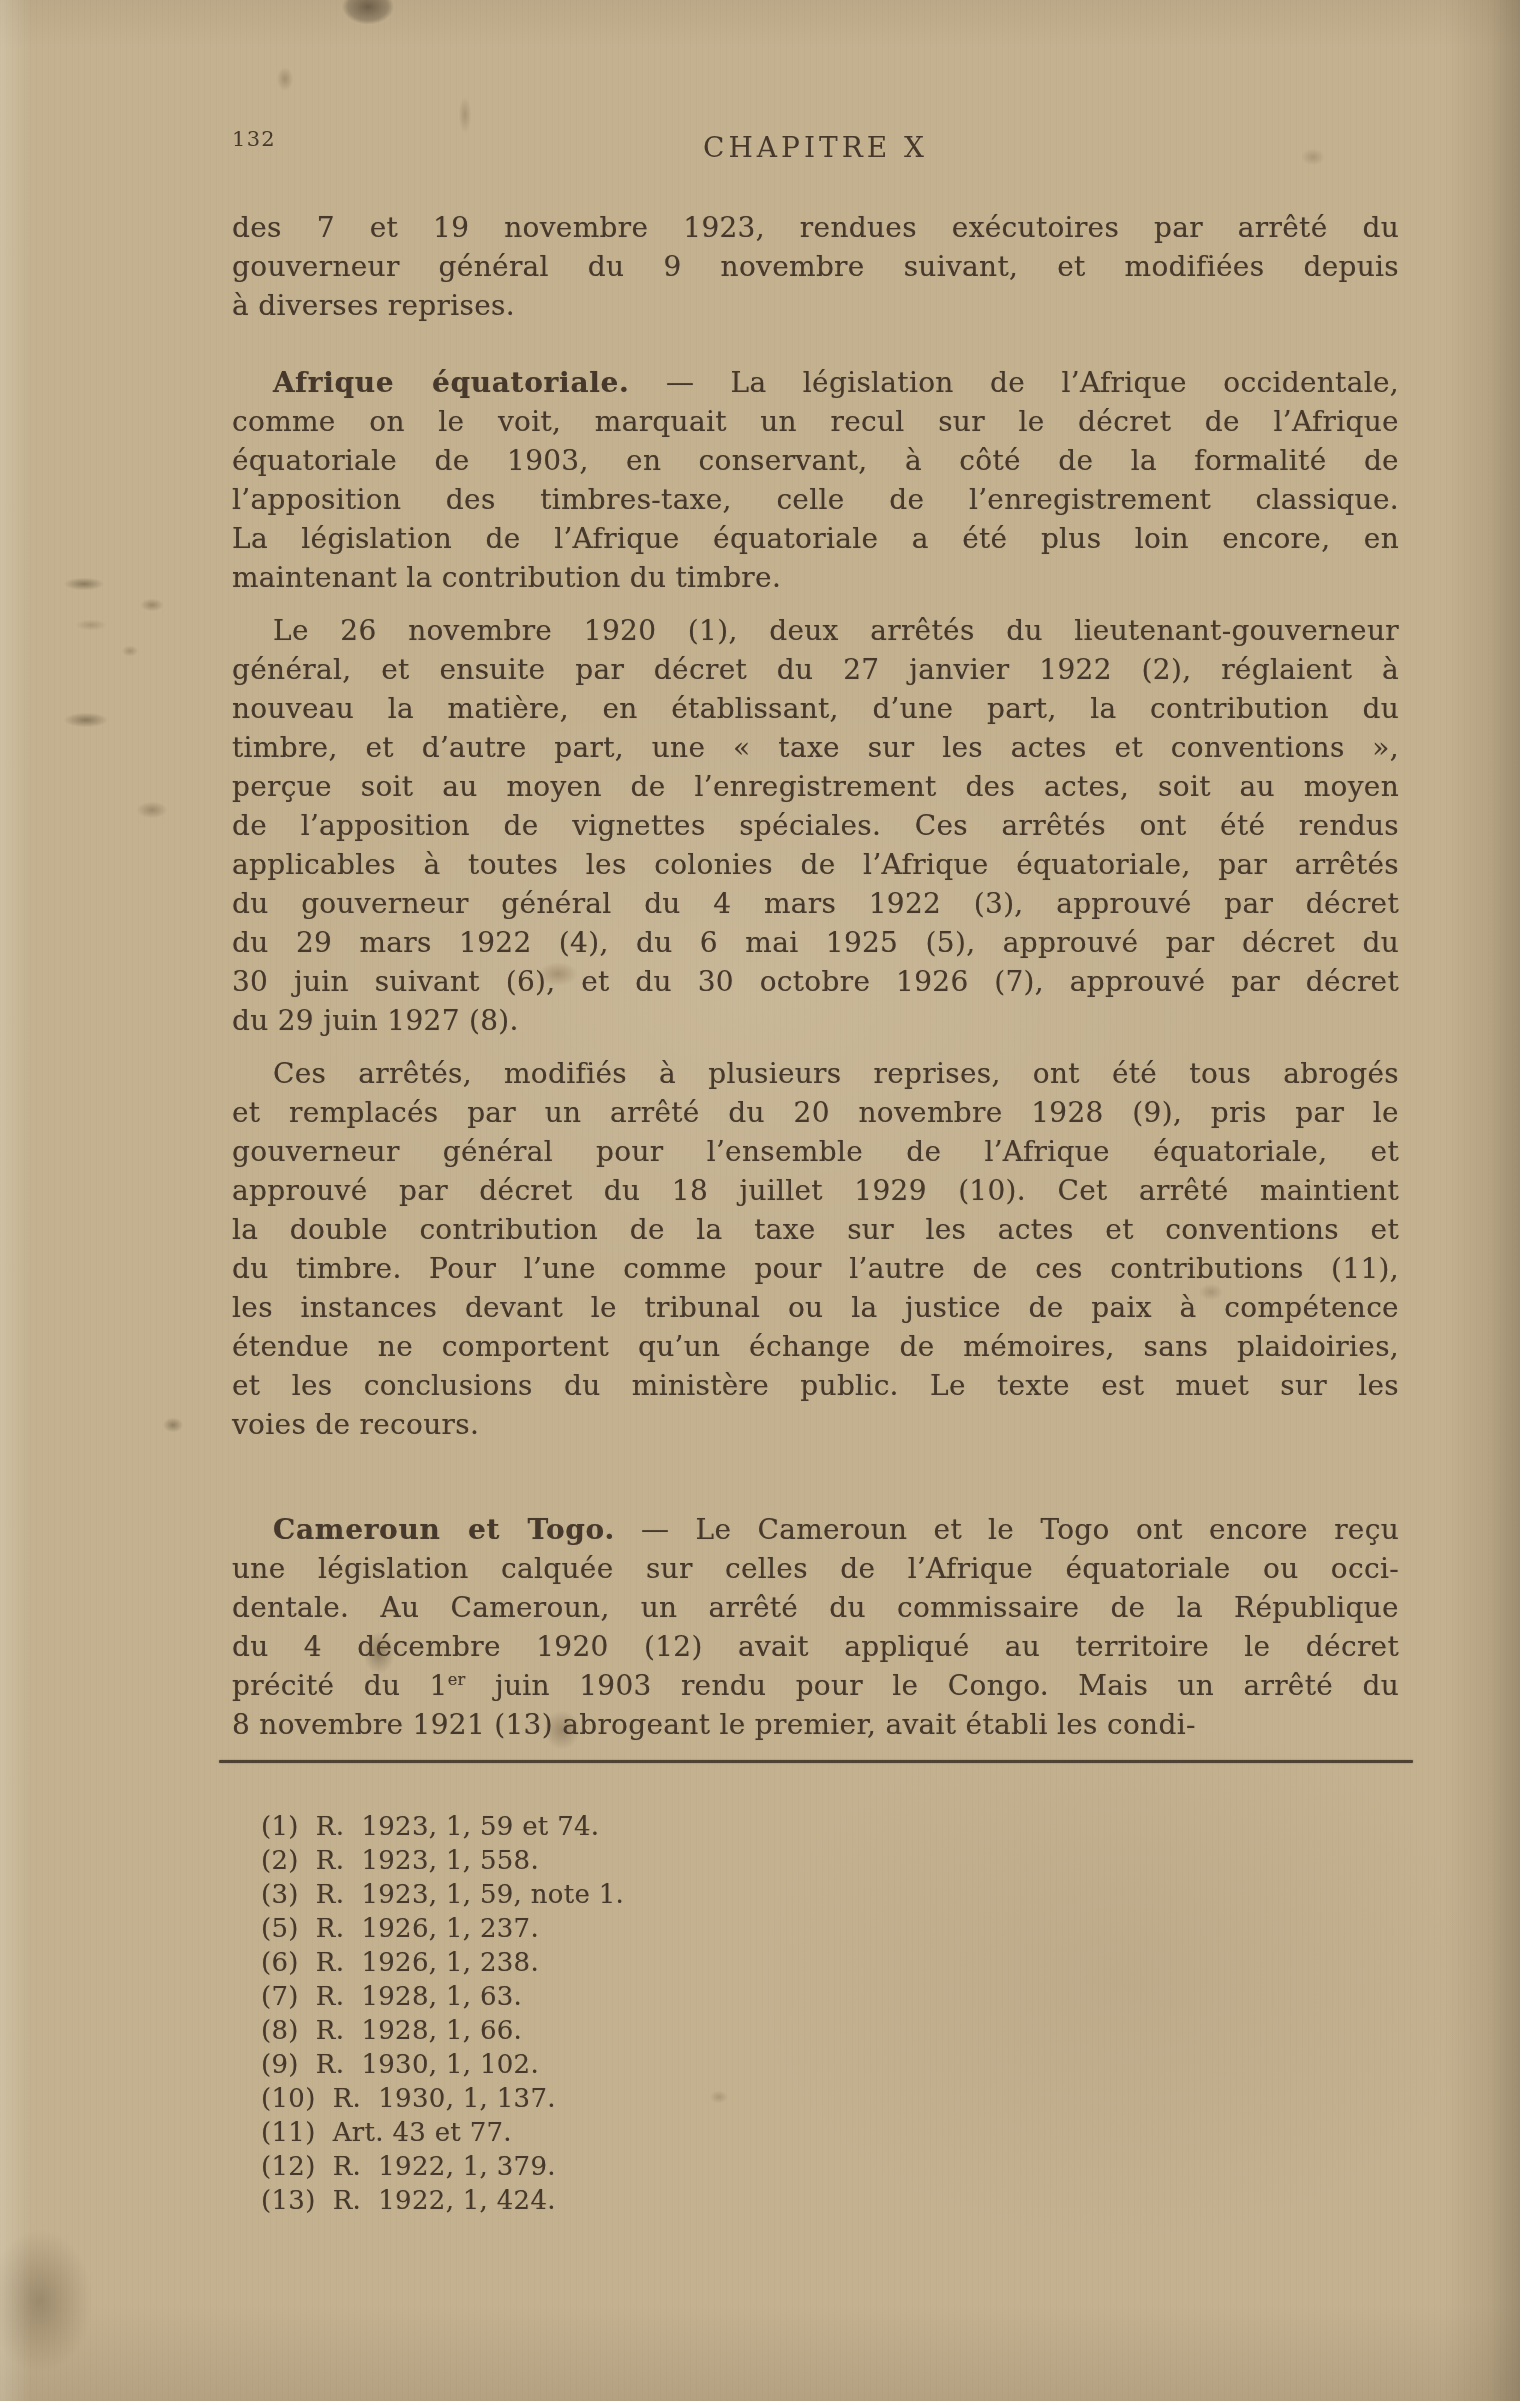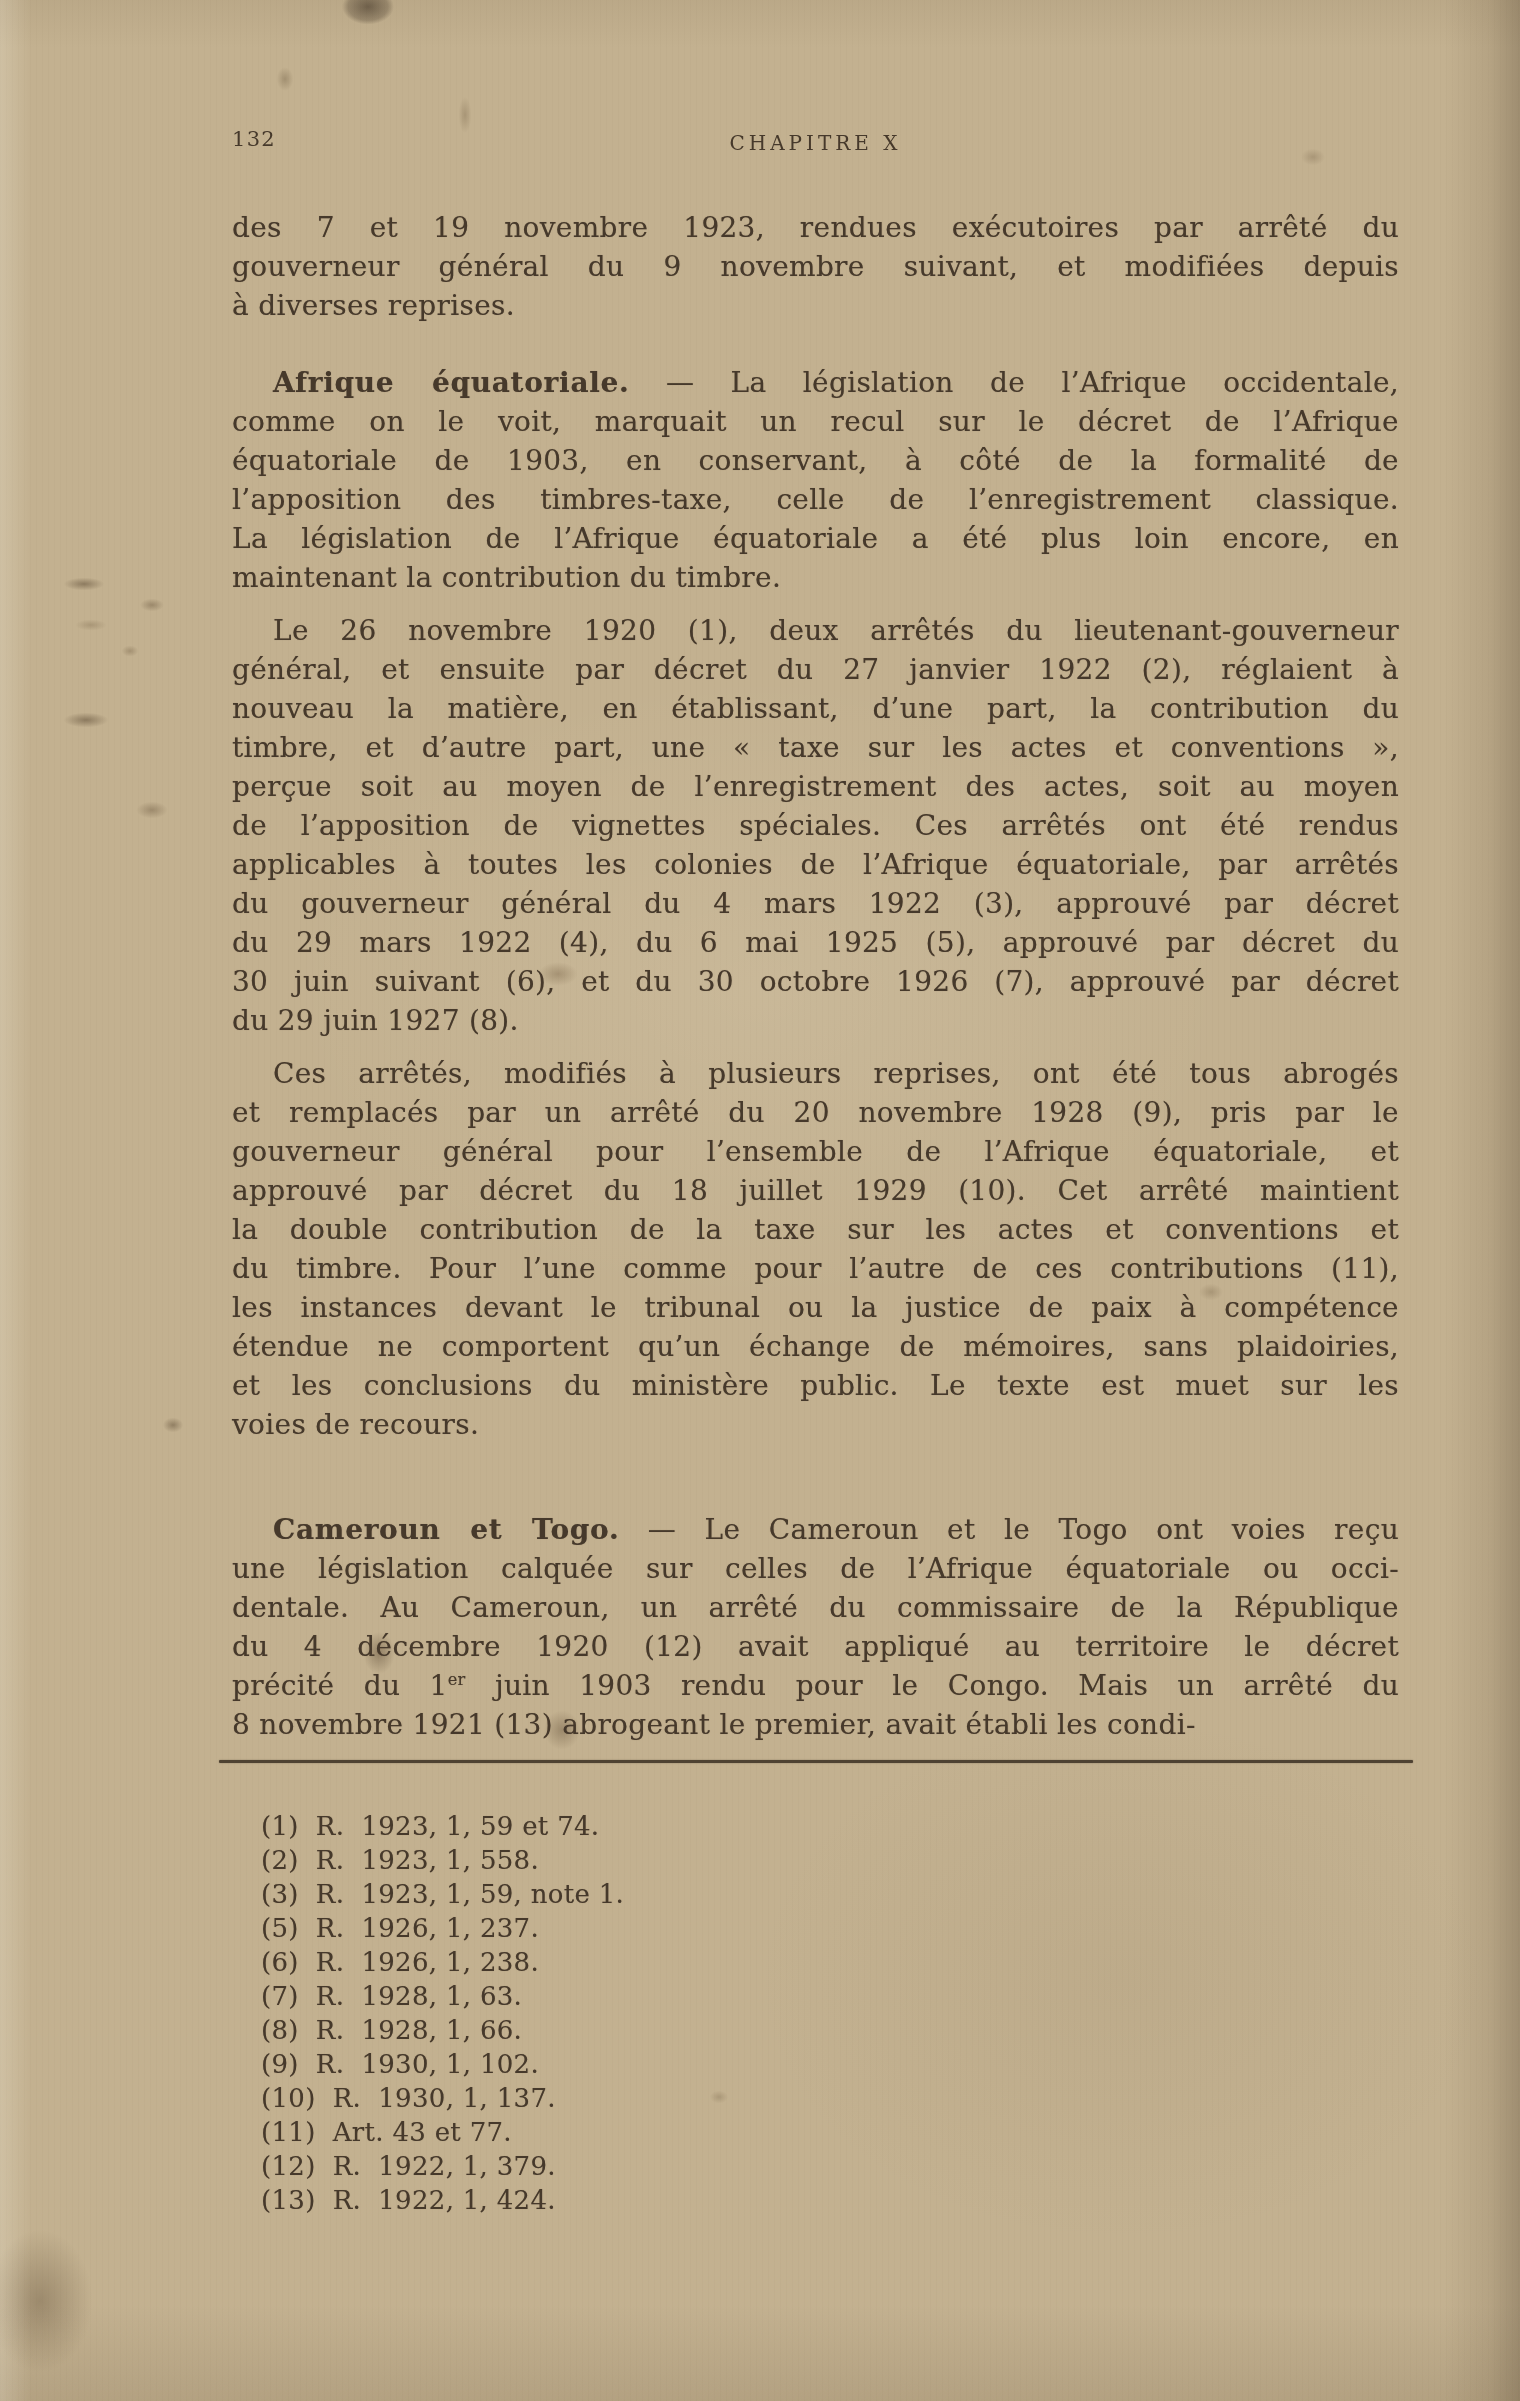--- a/index.html
+++ b/index.html
@@ -38,21 +38,21 @@
       radial-gradient(ellipse 462px 330px at 1122px 1979px, rgba(120,100,70,.08), transparent 80%),
       repeating-linear-gradient(90deg, rgba(118,98,70,.035) 0 1.3px, rgba(118,98,70,0) 1.3px 6px);
   }
   .running-head{position:absolute;left:0;top:0;width:100%;}
   .page-number{
     position:absolute;left:232px;top:127px;
     font-size:21px;letter-spacing:1.3px;
   }
   .chapter{
     position:absolute;left:218px;top:131px;width:1195px;
-    text-align:center;font-size:20px;letter-spacing:4px;
+    text-align:center;font-size:28px;letter-spacing:4px;
   }
   .body-text{
     position:absolute;left:218px;top:194px;width:1195px;
     font-size:28px;line-height:39px;letter-spacing:0.3px;
     text-shadow:0 0 0.7px rgba(70,56,40,.45);
   }
   .para{margin:14px;}
   .gap-before{margin-top:38px;}
   .gap-before-lg{margin-top:66px;}
   .line{text-align:justify;text-align-last:justify;text-justify:inter-word;}
@@ -120,21 +120,21 @@
       <div class="line">approuvé par décret du 18 juillet 1929 (10). Cet arrêté maintient</div>
       <div class="line">la double contribution de la taxe sur les actes et conventions et</div>
       <div class="line">du timbre. Pour l’une comme pour l’autre de ces contributions (11),</div>
       <div class="line">les instances devant le tribunal ou la justice de paix à compétence</div>
       <div class="line">étendue ne comportent qu’un échange de mémoires, sans plaidoiries,</div>
       <div class="line">et les conclusions du ministère public. Le texte est muet sur les</div>
       <div class="line last">voies de recours.</div>
     </div>
 
     <div class="para gap-before-lg">
-      <div class="line indent"><b class="lead">Cameroun et Togo.</b><span> — Le Cameroun et le Togo ont voies reçu</span></div>
+      <div class="line indent"><b class="lead">Cameroun et Togo.</b><span> — Le Cameroun et le Togo ont encore reçu</span></div>
       <div class="line">une législation calquée sur celles de l’Afrique équatoriale ou occi-</div>
       <div class="line">dentale. Au Cameroun, un arrêté du commissaire de la République</div>
       <div class="line">du 4 décembre 1920 (12) avait appliqué au territoire le décret</div>
       <div class="line"><span>précité du 1</span><sup>er</sup><span> juin 1903 rendu pour le Congo. Mais un arrêté du</span></div>
       <div class="line last">8 novembre 1921 (13) abrogeant le premier, avait établi les condi-</div>
     </div>
 
   </main>
 
   <div class="footnote-rule"></div>

